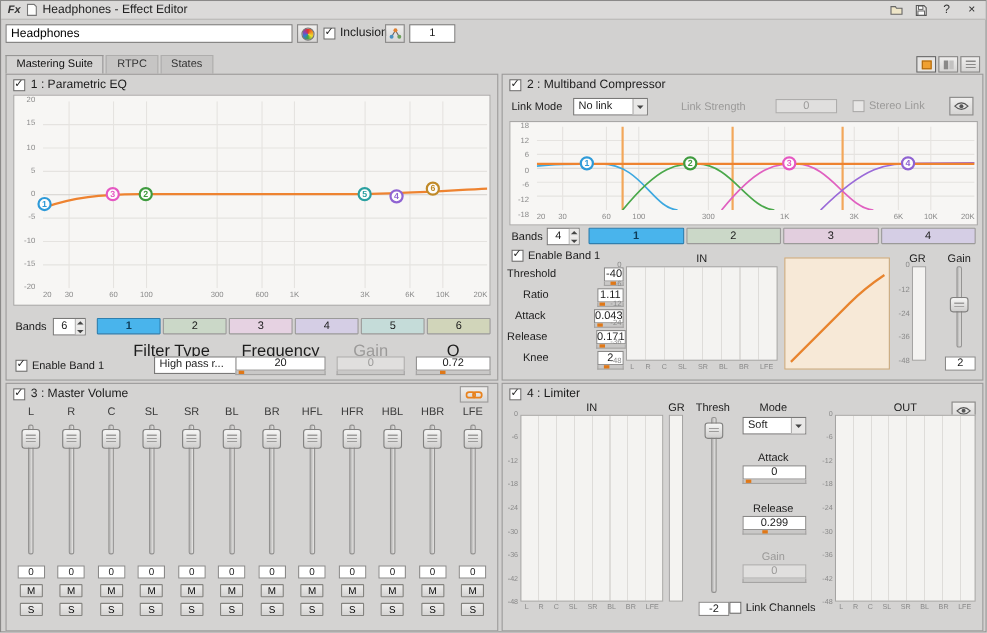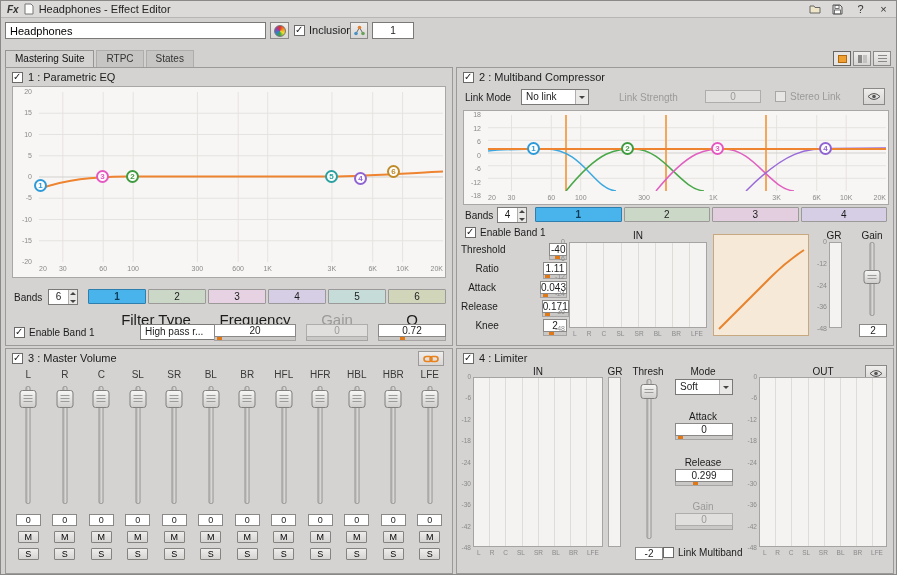--- a/index.html
+++ b/index.html
@@ -765,21 +765,21 @@
     </div>
 
     <span class="meter-lbl graylbl" id="lim-gain-lbl">Gain</span>
     <div class="fieldwrap" id="lim-gain">
       <div class="num dis">0</div>
       <div class="strip dis"></div>
     </div>
 
     <label id="lim-link">
       <span class="cb"></span>
-      <span>Link Multiband</span>
+      <span>Link Channels</span>
     </label>
 
     <span class="meter-lbl" id="lim-out-lbl">OUT</span>
     <div class="scalecol" id="lim-out-scale">
       <span>0</span>
         <span>-6</span>
         <span>-12</span>
         <span>-18</span>
         <span>-24</span>
         <span>-30</span>

